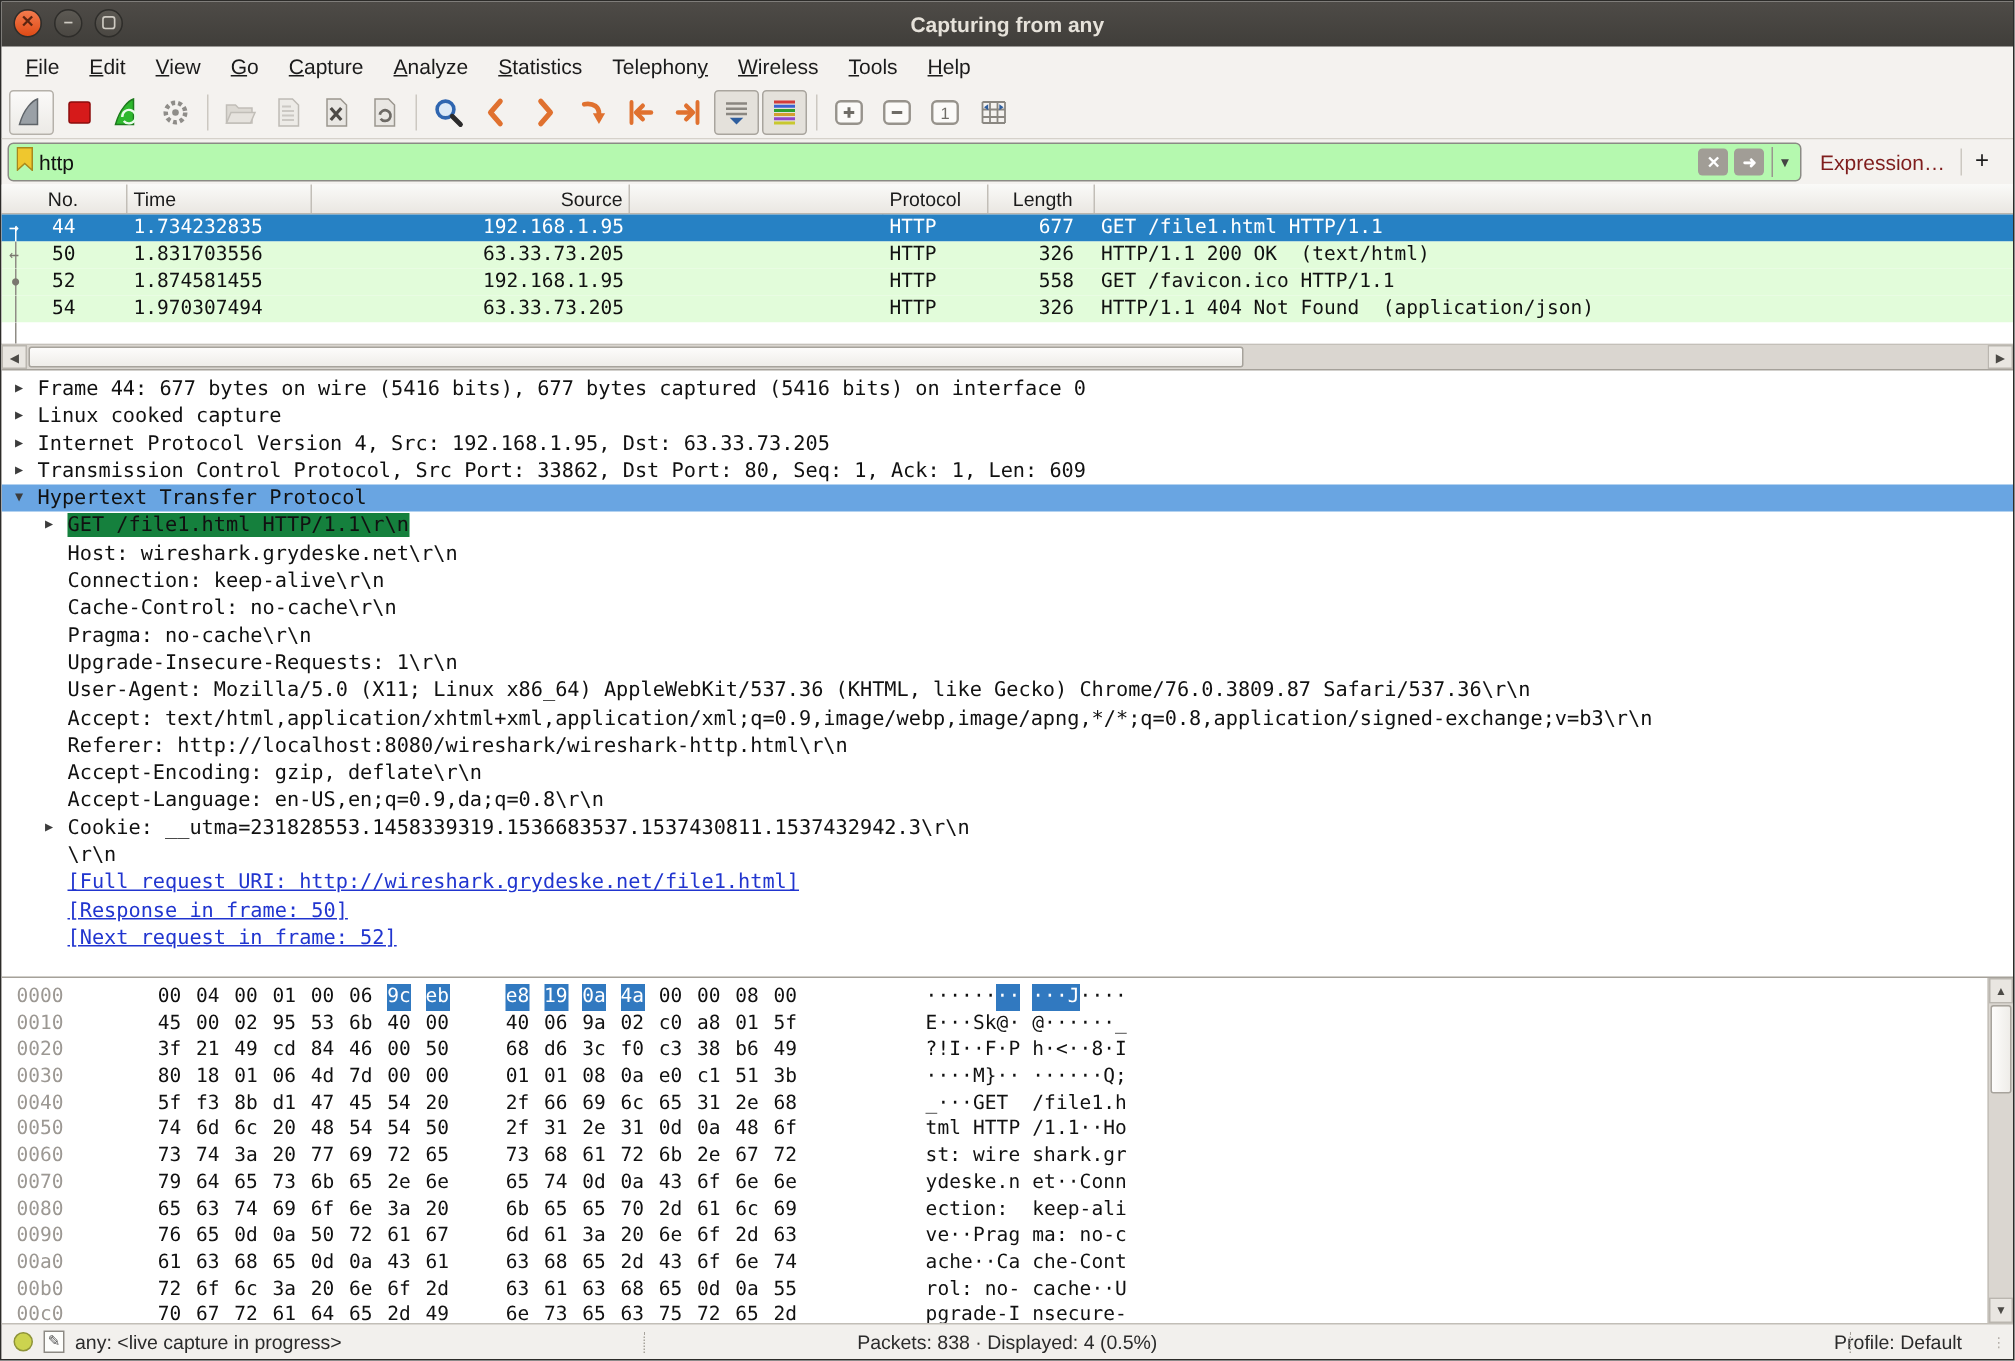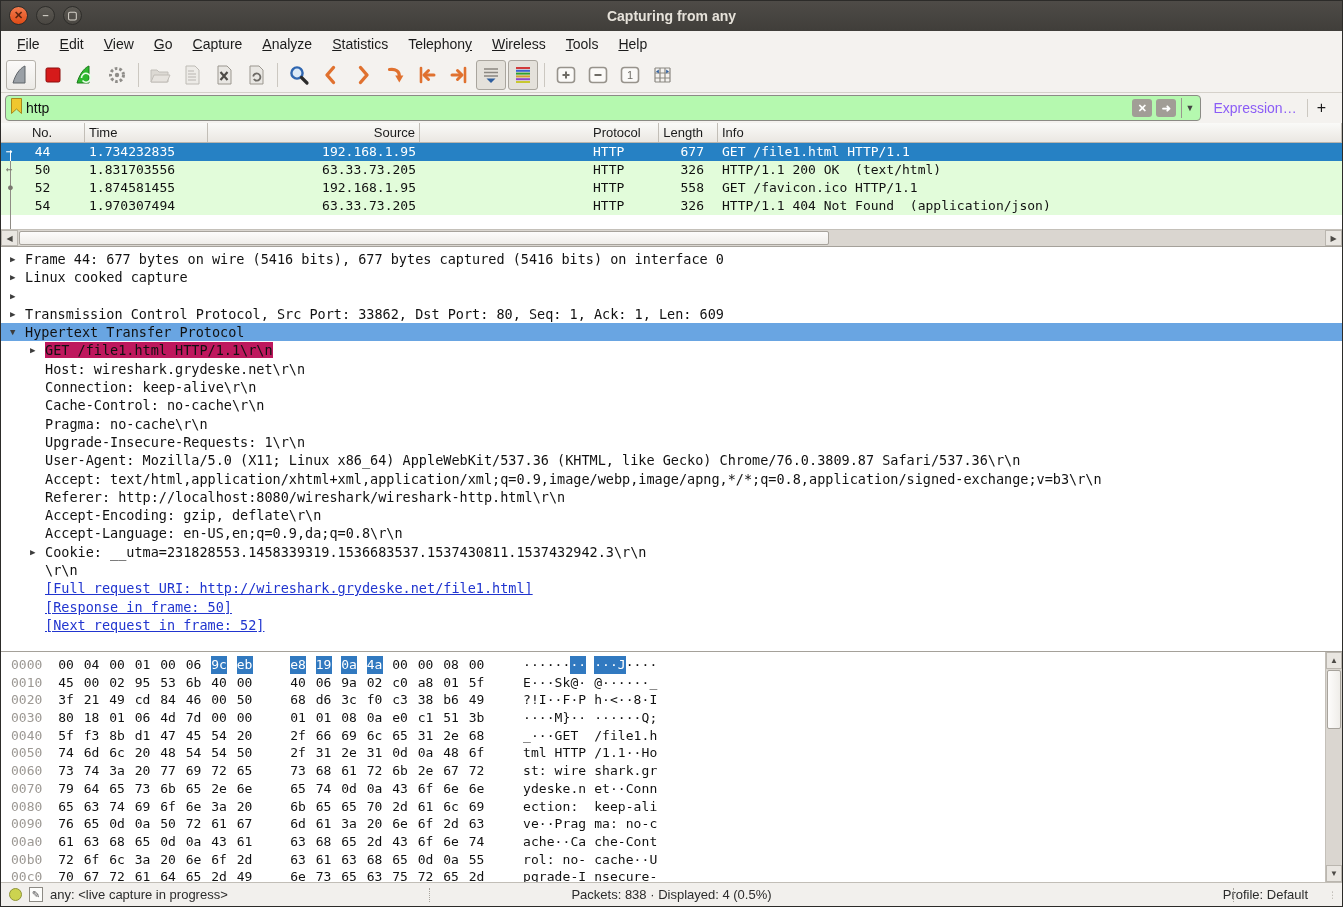--- a/index.html
+++ b/index.html
@@ -27,37 +27,37 @@
   .tb-div{width:1px;height:24px;background:#ccc8c1;margin:0 5px;flex:none;}
   
   .filterbar{height:30px;flex:none;display:flex;align-items:center;padding:2px 6px 2px 4px;background:#f4f2ef;}
   .filter-box{flex:1;height:26px;background:#b5f9af;border:1px solid #8b8b85;border-radius:4px;display:flex;align-items:center;padding:0 3px 0 5px;}
   .filter-text{flex:1;background:transparent;border:none;outline:none;font-size:14px;color:#111;
                font-family:"Liberation Sans",sans-serif;padding:0 4px;}
   .fx-btn{width:20px;height:18px;border-radius:3px;background:#a19d96;color:#fff;display:flex;align-items:center;
           justify-content:center;font-size:11px;margin-left:4px;font-weight:bold;}
   .f-caret{width:16px;height:20px;display:flex;align-items:center;justify-content:center;color:#444;
            font-size:9px;border-left:1px solid #9a968f;margin-left:5px;}
-  .expr{font-size:14px;color:#8b5cf6;margin:0 10px 0 12px;}
+  .expr{font-size:14px;color:#7f1d1d;margin:0 10px 0 12px;}
   .fb-div{width:1px;height:18px;background:#ccc8c1;}
   .plus{font-size:16px;color:#1b1b1b;padding:0 10px 0 9px;}
   
   .plist{flex:none;display:flex;flex-direction:column;background:#fff;}
   .pl-head{height:20px;flex:none;display:flex;background:linear-gradient(#fafaf8,#eae7e2);border-bottom:1px solid #b9b5ae;font-size:13px;color:#1b1b1b;}
   .pl-head .hc{border-right:1px solid #c2beb7;padding:2px 4px;overflow:hidden;white-space:nowrap;}
   .prow{height:18px;flex:none;display:flex;font-family:"DejaVu Sans Mono","Liberation Mono",monospace;
         font-size:13px;color:#111;background:#e2fcda;}
   .prow.sel{background:#2681c4;color:#fff;}
   .prow>div{padding:1px 4px;overflow:hidden;white-space:pre;}
   .c0{width:84px;flex:none;text-align:center;position:relative;padding-right:5px!important;}
   .c1{width:123px;flex:none;}
   .c2{width:212px;flex:none;text-align:right;}
   .c3{width:169px;flex:none;margin-top:20px;}
   .c4{width:70px;flex:none;}
-  .c5{width:59px;flex:none;text-align:right;padding-right:14px!important;}
+  .c5{width:59px;flex:none;text-align:right;padding-right:14px!important;margin-left:12px;}
   .c6{flex:1;}
   .mk{position:absolute;left:5px;top:0;bottom:0;width:14px;}
   .mk::before{content:'';position:absolute;left:4px;top:0;bottom:0;border-left:1px solid #8f8c85;}
   .sel .mk::before{border-color:#fff;top:45%;}
   .mk i{position:absolute;font-style:normal;font-size:11px;line-height:18px;top:0;left:0;}
   .mk.request i{color:#fff;}
   .mk.response i,.mk.dot i{color:#7a776f;}
   .mk.dot i{font-size:8px;left:2px;}
   .pl-fill{height:14px;flex:none;background:#fff;position:relative;}
   .pl-fill::before{content:'';position:absolute;left:9px;top:0;height:100%;border-left:1px solid #8f8c85;}
@@ -68,26 +68,26 @@
   .hs-thumb{position:absolute;left:1px;top:1px;bottom:1px;width:62%;background:linear-gradient(#fdfcfb,#efede9);
             border:1px solid #a7a39c;border-radius:2px;}
   
   .details{height:405px;flex:none;background:#fff;border-top:1px solid #a5a19a;overflow:hidden;
            font-family:"DejaVu Sans Mono","Liberation Mono",monospace;font-size:13.5px;color:#111;padding-top:3px;}
   .dl{height:18.3px;line-height:18.3px;position:relative;white-space:pre;}
   .dl .ar{position:absolute;font-size:9px;color:#3c3c3c;top:0;}
   .dl.i0{padding-left:24px;}.dl.i0 .ar{left:9px;}
   .dl.i1{padding-left:44px;}.dl.i1 .ar{left:29px;}
   .dl.sel-full{background:#69a5e2;}
-  .dl.sel-text .txt{background:#be185d;}
+  .dl.sel-text .txt{background:#15803d;}
   .dl .txt.lk{color:#2135cf;text-decoration:underline;}
   
   .hexpane{flex:1;display:flex;border-top:1px solid #a5a19a;background:#fff;overflow:hidden;}
   .hexbody{flex:1;padding-top:4px;font-family:"DejaVu Sans Mono","Liberation Mono",monospace;font-size:13px;color:#111;overflow:hidden;}
-  .hr{height:17.7px;line-height:17.7px;display:flex;white-space:pre;}
+  .hr{height:17.7px;line-height:17.7px;display:flex;white-space:pre;gap:47px;}
   .off{width:48px;flex:none;color:#9c9893;padding-left:10px;}
   .bytes{margin-left:9px;flex:none;}
   .bytes b{font-weight:normal;display:inline-block;width:16px;text-align:center;margin-right:9.5px;}
   .bytes b.g8{margin-left:28px;}
   .asc{margin-left:29px;flex:none;}
   .asc b{font-weight:normal;display:inline-block;width:7.9px;text-align:center;}
   .asc b.g8{margin-left:8px;}
   .hl{background:#3179c0;color:#fff;}
   .vscroll{width:17px;flex:none;display:flex;flex-direction:column;background:#dad6d0;border-left:1px solid #c4c0b9;}
   .vs-btn{height:17px;display:flex;align-items:center;justify-content:center;font-size:8px;color:#4c4a46;background:#e9e6e1;border:1px solid #bab6af;}
@@ -280,21 +280,20 @@
   </div>
 
   <div class="plist">
     <div class="pl-head" id="plhead">
         <div class="hc c0">No.</div>
         <div class="hc c1">Time</div>
         <div class="hc c2">Source</div>
         <div class="hc c3">Destination</div>
         <div class="hc c4">Protocol</div>
         <div class="hc c5">Length</div>
-        <div class="hc c6">Info</div>
       </div>
     <div id="plrows">
         <div class="prow sel">
           <div class="c0"><i class="mk request"><i>→</i></i>44</div>
           <div class="c1">1.734232835</div>
           <div class="c2">192.168.1.95</div>
           <div class="c3">63.33.73.205</div>
           <div class="c4">HTTP</div>
           <div class="c5">677</div>
           <div class="c6">GET /file1.html HTTP/1.1</div>
@@ -334,21 +333,21 @@
     <span class="hs-btn">◀</span>
     <span class="hs-track">
         <span class="hs-thumb"></span>
       </span>
     <span class="hs-btn">▶</span>
   </div>
 
   <div class="details" id="details">
       <div class="dl i0"><span class="ar">▶</span><span class="txt">Frame 44: 677 bytes on wire (5416 bits), 677 bytes captured (5416 bits) on interface 0</span></div>
       <div class="dl i0"><span class="ar">▶</span><span class="txt">Linux cooked capture</span></div>
-      <div class="dl i0"><span class="ar">▶</span></div>
+      <div class="dl i0"><span class="ar">▶</span><span class="txt">Internet Protocol Version 4, Src: 192.168.1.95, Dst: 63.33.73.205</span></div>
       <div class="dl i0"><span class="ar">▶</span><span class="txt">Transmission Control Protocol, Src Port: 33862, Dst Port: 80, Seq: 1, Ack: 1, Len: 609</span></div>
       <div class="dl i0 sel-full"><span class="ar">▼</span><span class="txt">Hypertext Transfer Protocol</span></div>
       <div class="dl i1 sel-text"><span class="ar">▶</span><span class="txt">GET /file1.html HTTP/1.1\r\n</span></div>
       <div class="dl i1"><span class="txt">Host: wireshark.grydeske.net\r\n</span></div>
       <div class="dl i1"><span class="txt">Connection: keep-alive\r\n</span></div>
       <div class="dl i1"><span class="txt">Cache-Control: no-cache\r\n</span></div>
       <div class="dl i1"><span class="txt">Pragma: no-cache\r\n</span></div>
       <div class="dl i1"><span class="txt">Upgrade-Insecure-Requests: 1\r\n</span></div>
       <div class="dl i1"><span class="txt">User-Agent: Mozilla/5.0 (X11; Linux x86_64) AppleWebKit/537.36 (KHTML, like Gecko) Chrome/76.0.3809.87 Safari/537.36\r\n</span></div>
       <div class="dl i1"><span class="txt">Accept: text/html,application/xhtml+xml,application/xml;q=0.9,image/webp,image/apng,*/*;q=0.8,application/signed-exchange;v=b3\r\n</span></div>

